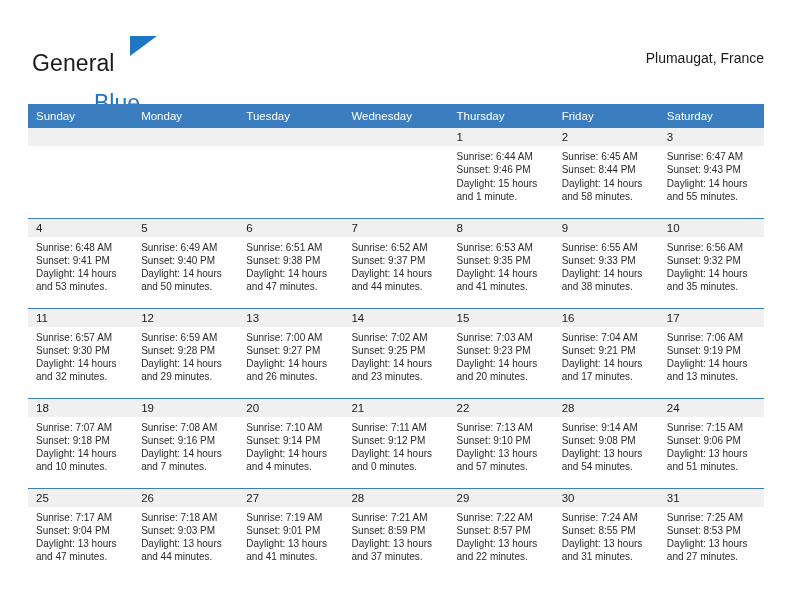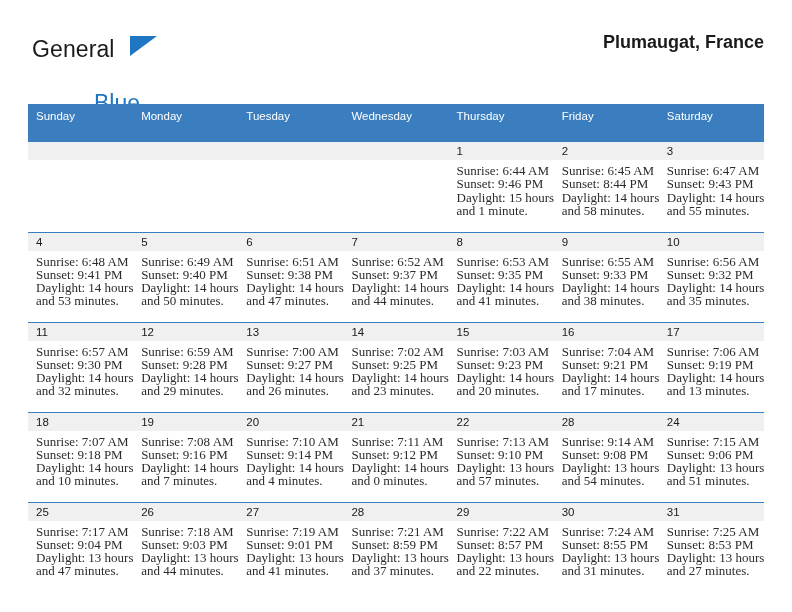--- a/index.html
+++ b/index.html
@@ -32,21 +32,21 @@
   .brand {
     position: absolute;
     left: 4px;
     top: 4px;
     width: 210px;
     height: 56px;
   }
   .brand-general {
     position: absolute;
     left: 0;
-    top: 4px;
+    top: 18px;
     font-size: 23px;
     letter-spacing: 0.1px;
     color: #1a1a1a;
     font-family: "Liberation Sans", sans-serif;
     font-weight: 400;
     line-height: 26px;
   }
   .brand-blue {
     position: absolute;
     left: 62px;
@@ -74,45 +74,45 @@
     text-align: right;
   }
   .cal-title {
     font-size: 27px;
     font-weight: 400;
     color: #1a1a1a;
     line-height: 34px;
     white-space: nowrap;
   }
   .cal-subtitle {
-    font-size: 18px;
-    font-weight: 700;
+    font-size: 14px;
+    font-weight: 400;
     color: #1a1a1a;
     line-height: 20px;
-    margin-top: 4px;
+    margin-top: 20px;
     white-space: nowrap;
   }
 
   
   .calendar {
     position: absolute;
     top: 104px;
     left: 28px;
     width: 736px;
     border-collapse: collapse;
     table-layout: fixed;
   }
 
   .calendar th {
     background: #3a7ebf;
     color: #ffffff;
     font-size: 11.5px;
     font-weight: 400;
     text-align: left;
-    padding: 6px 0 20px 8px;
+    padding: 6px 0 6px 8px;
     height: 22px;
     border: none;
   }
 
   .calendar td {
     width: 105.14px;
     vertical-align: top;
     padding: 0;
     border-top: 1px solid #3a7ebf;
     background: #ffffff;
@@ -125,24 +125,23 @@
     font-size: 11.5px;
     color: #1a1a1a;
     padding: 4px 0 4px 8px;
     height: 18px;
     line-height: 11px;
   }
   .daynum.empty { background: #f0f0f0; }
 
   .cell-body {
     padding: 4px 6px 4px 8px;
-    font-size: 13px;
+    font-size: 10px;
     line-height: 13.3px;
     color: #2b2b2b;
-    font-family: Liberation Serif, serif;
   }
   .cell-body div { white-space: nowrap; }
 
   td.empty-cell .cell-body { visibility: hidden; }
 </style>
 </head>
 <body>
 
 <div id="page">
 

